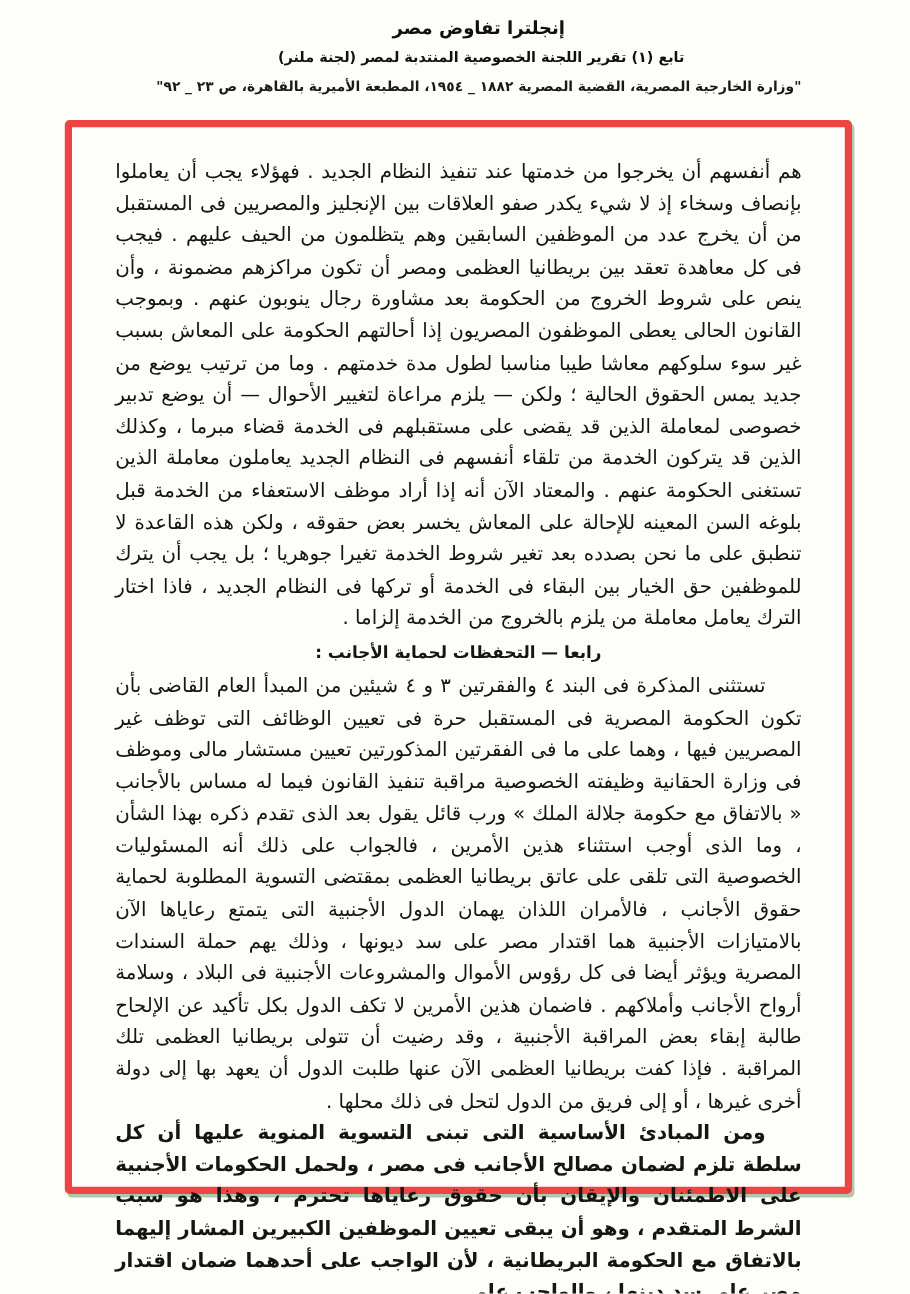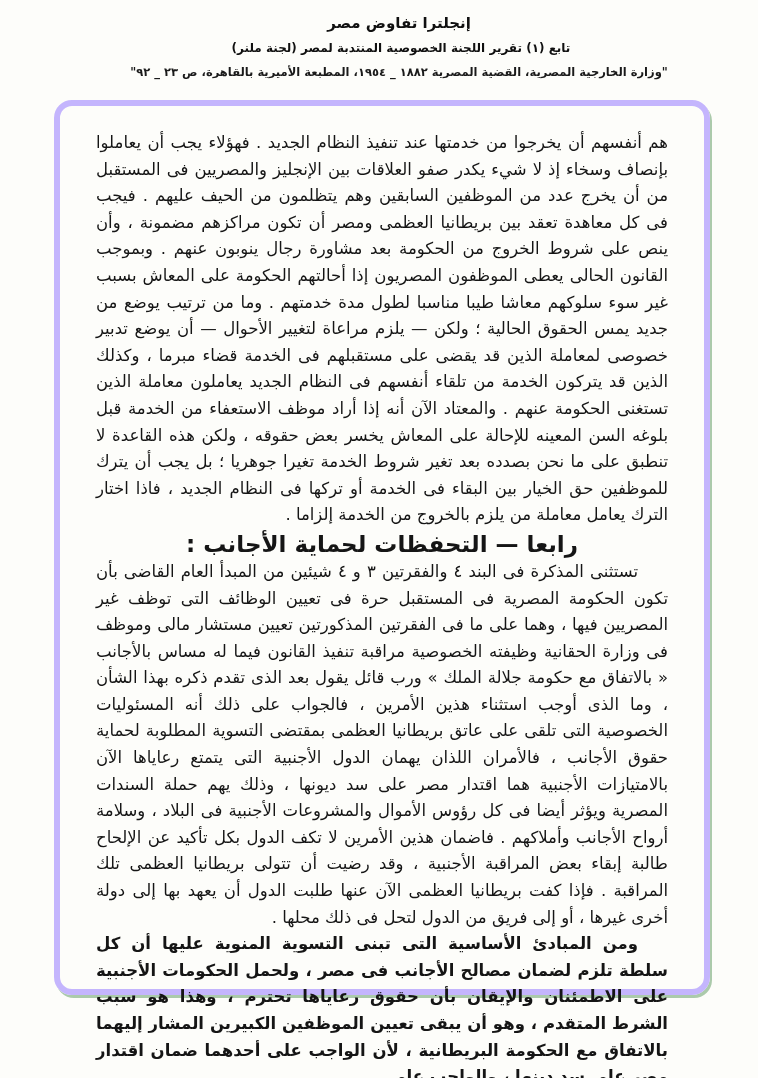--- a/index.html
+++ b/index.html
@@ -43,38 +43,38 @@
     margin: 0;
     color: #1a1a1a;
   }
   .green-frame {
     position: absolute;
     left: 54px;
     top: 100px;
     width: 656px;
     height: 895px;
     box-sizing: border-box;
-    border: 6px solid #c4b5fd;
-    border-radius: 18px;
+    border: 6px solid #ef4444;
+    border-radius: 4px;
     box-shadow: 2px 3px 0 rgba(18, 105, 24, 0.35);
     padding: 24px 36px 8px 36px;
     background: transparent;
   }
   .body-text {
     direction: rtl;
     text-align: justify;
     font-size: 16.5px;
     line-height: 26.6px;
     color: #151515;
   }
   .body-text p { margin: 0; }
   .para-indent { text-indent: 30px; }
   .section-heading {
     text-align: center;
-    font-size: 23px;
+    font-size: 14px;
     font-weight: 600;
     color: #151515;
     margin: 13px 0 12px 0;
     line-height: 30px;
   }
   .para-3 { margin-top: 6px; font-weight: bold; }
   .page-number {
     position: absolute;
     bottom: 52px;
     left: 0;

